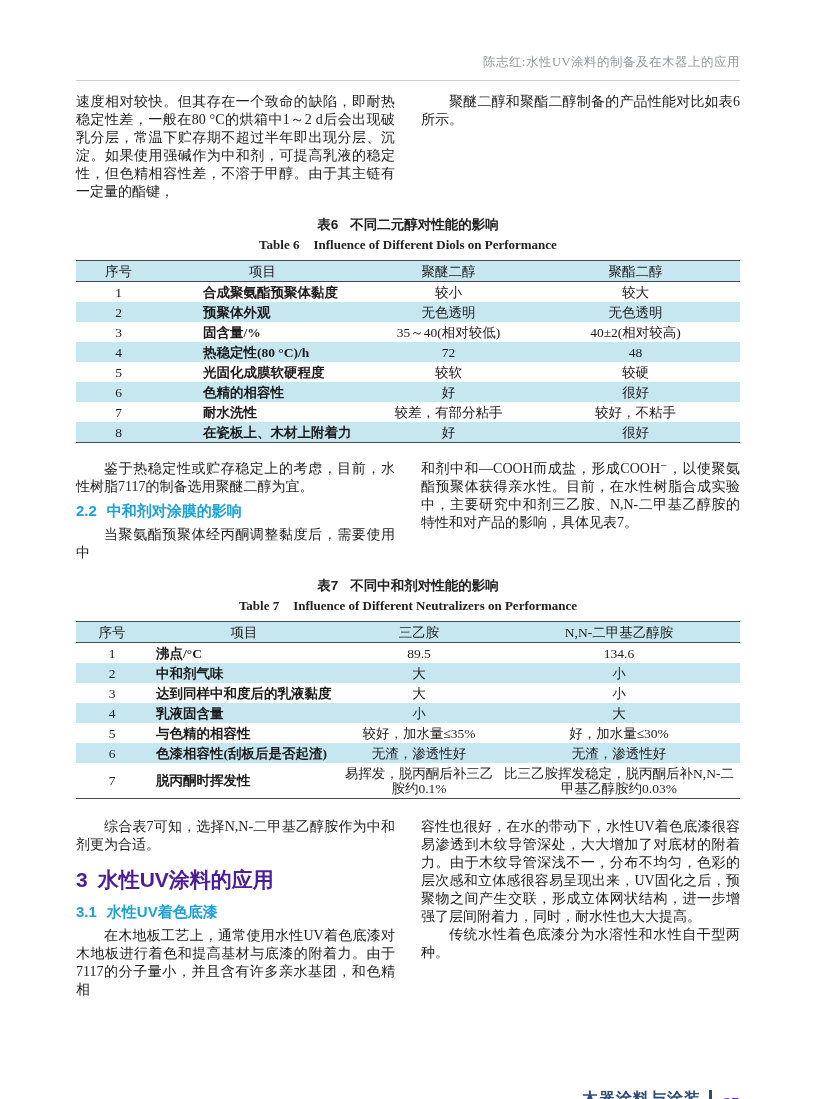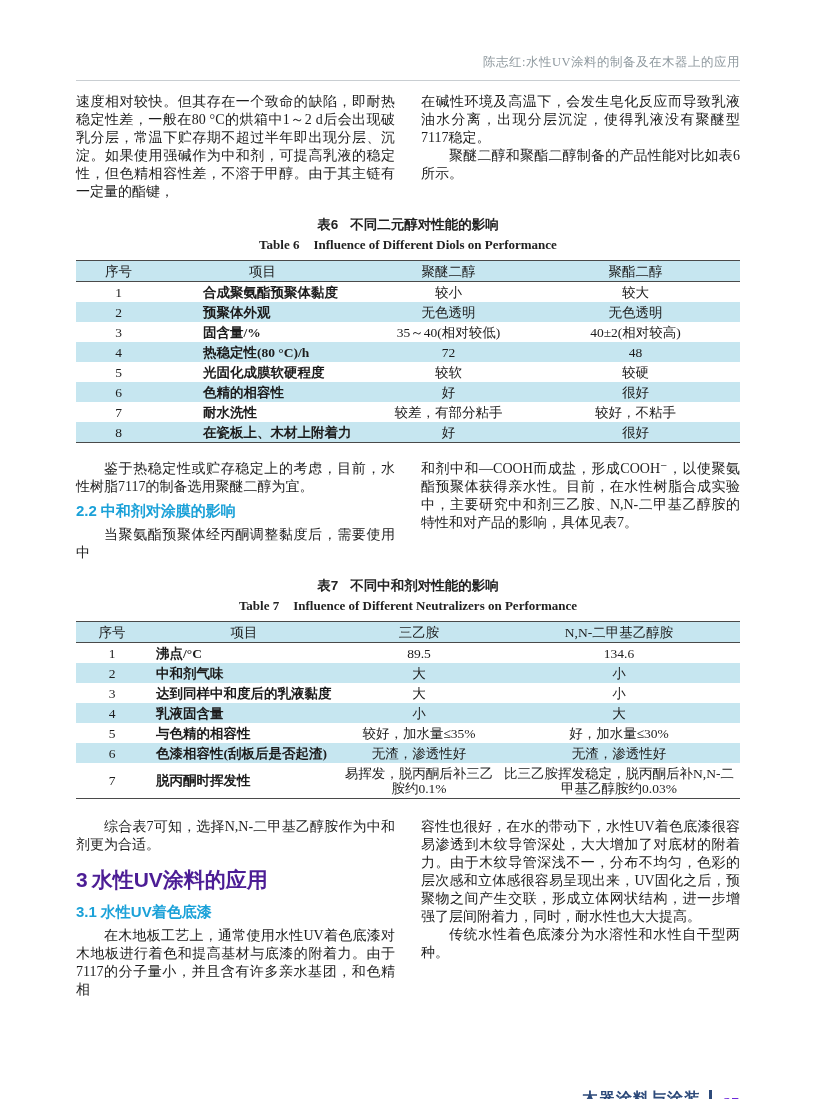--- a/index.html
+++ b/index.html
@@ -41,21 +41,21 @@
     font-size:15px;
     margin:6px 0 5px 0;
   }
   .h-main {
     font-family:"Liberation Sans","DejaVu Sans",sans-serif;
     color:#4c1d95;
     font-weight:bold;
     font-size:21px;
     margin:12px 0 9px 0;
   }
-  .h-num { margin-right:4px; }
+  .h-num { margin-right:10px; }
   
   .table-block { margin-top:15px; }
   .caption-zh {
     text-align:center;
     font-family:"Liberation Sans","DejaVu Sans",sans-serif;
     font-weight:bold;
     font-size:13.5px;
     color:#222;
   }
   .caption-zh .cap-gap { display:inline-block; width:12px; }
@@ -117,21 +117,20 @@
 
   <div class="running-header">
     <span>陈志红:水性UV涂料的制备及在木器上的应用</span>
   </div>
 
   <div class="two-col">
     <div class="col">
       <p>速度相对较快。但其存在一个致命的缺陷，即耐热稳定性差，一般在80 °C的烘箱中1～2 d后会出现破乳分层，常温下贮存期不超过半年即出现分层、沉淀。如果使用强碱作为中和剂，可提高乳液的稳定性，但色精相容性差，不溶于甲醇。由于其主链有一定量的酯键，</p>
     </div>
     <div class="col">
-      <p>在碱性环境及高温下，会发生皂化反应而导致乳液油水分离，出现分层沉淀，使得乳液没有聚醚型7117稳定。</p>
       <p class="indent">聚醚二醇和聚酯二醇制备的产品性能对比如表6所示。</p>
     </div>
   </div>
 
   <div class="table-block">
     <div class="caption-zh">
       <span>表6</span><span class="cap-gap"></span><span>不同二元醇对性能的影响</span>
     </div>
     <div class="caption-en">
       <span>Table 6</span><span class="cap-gap"></span><span>Influence of Different Diols on Performance</span>

